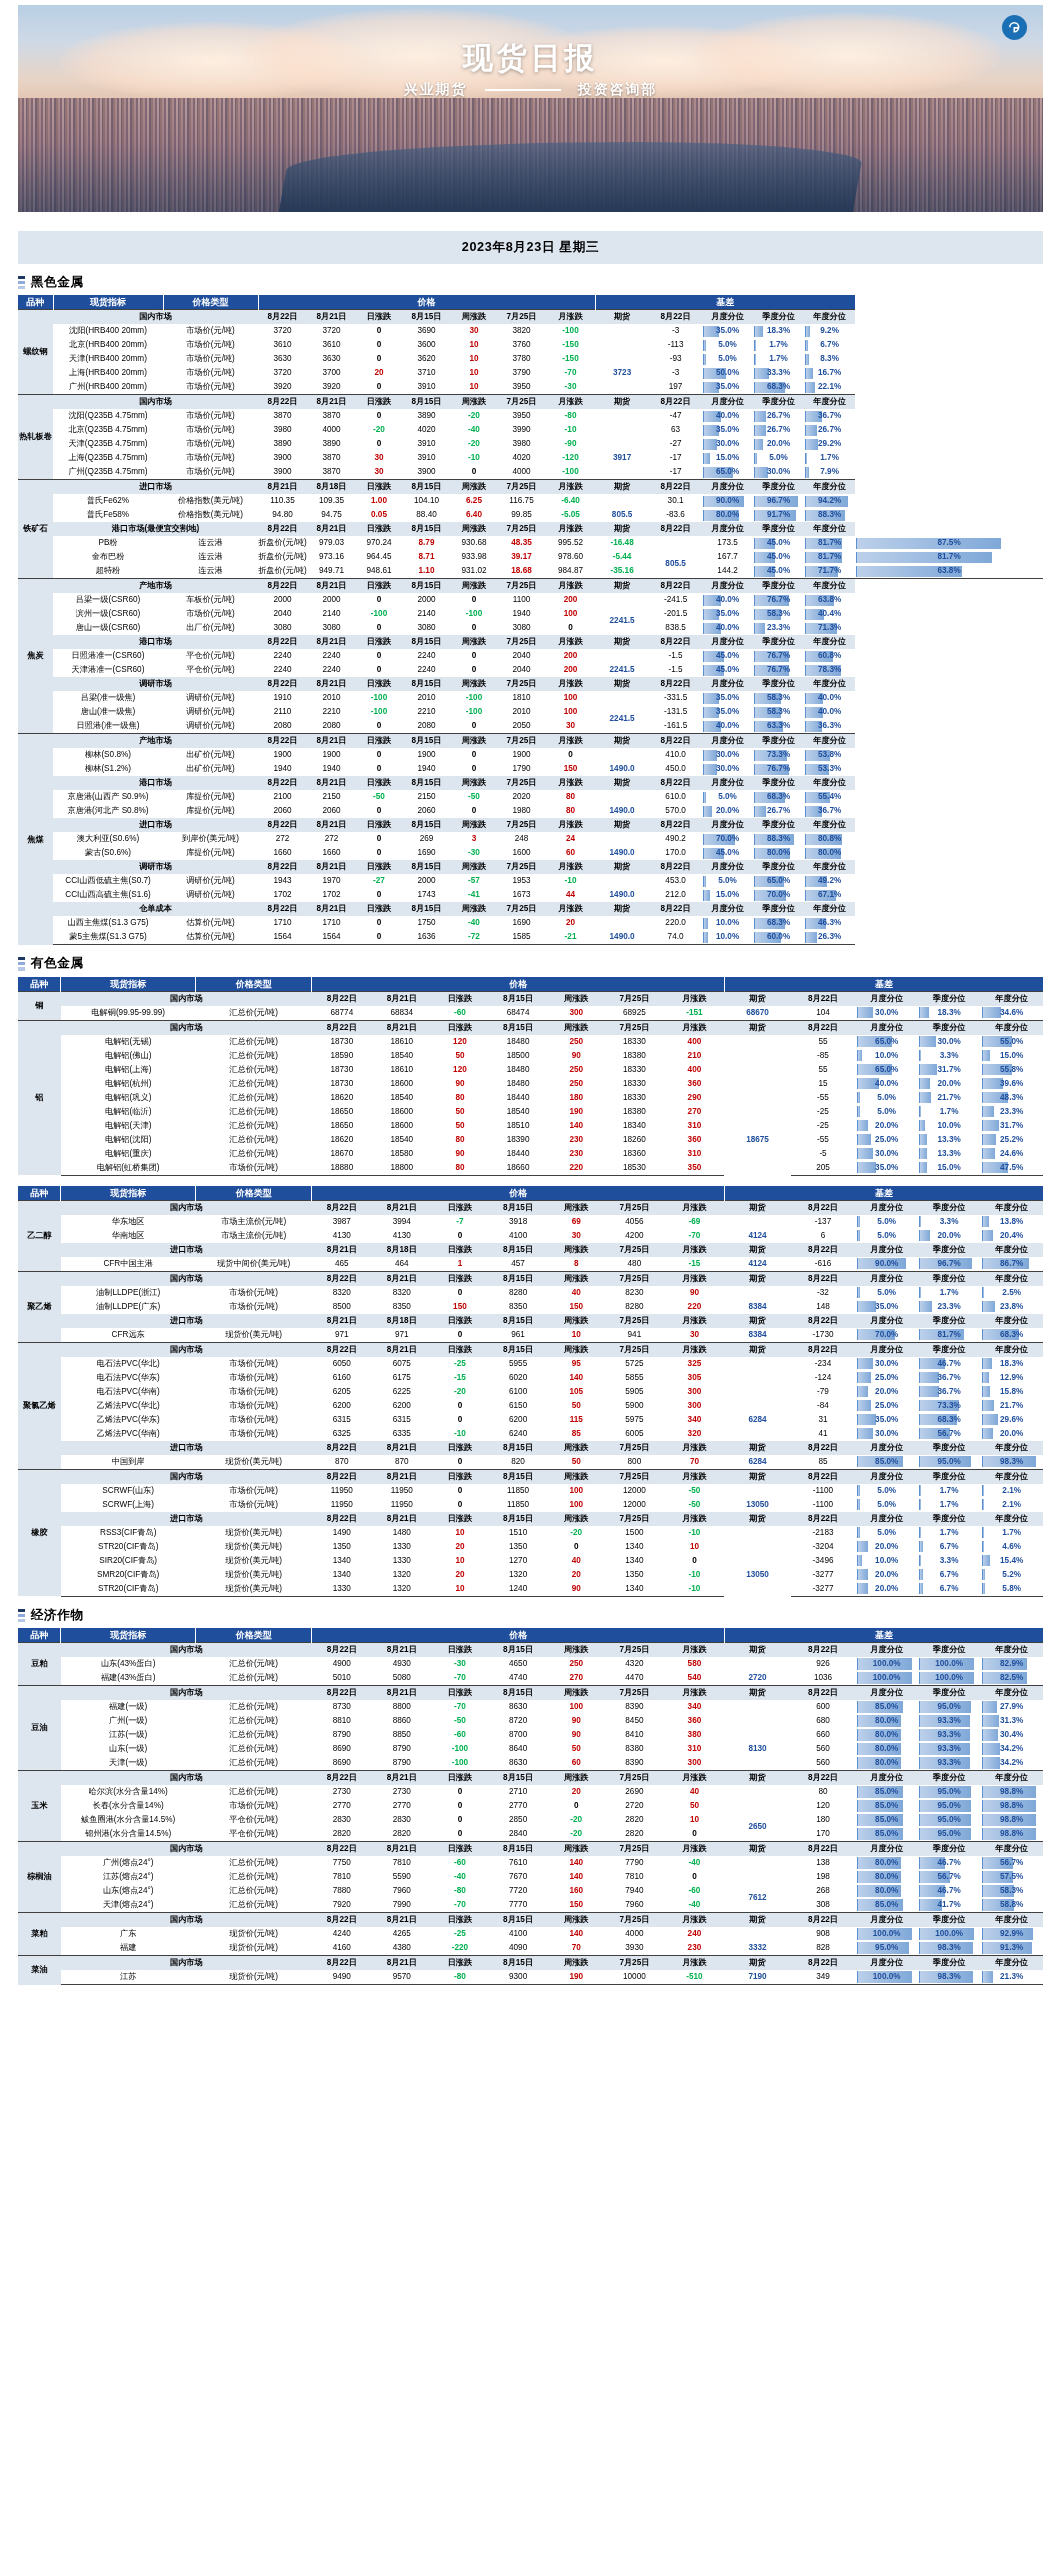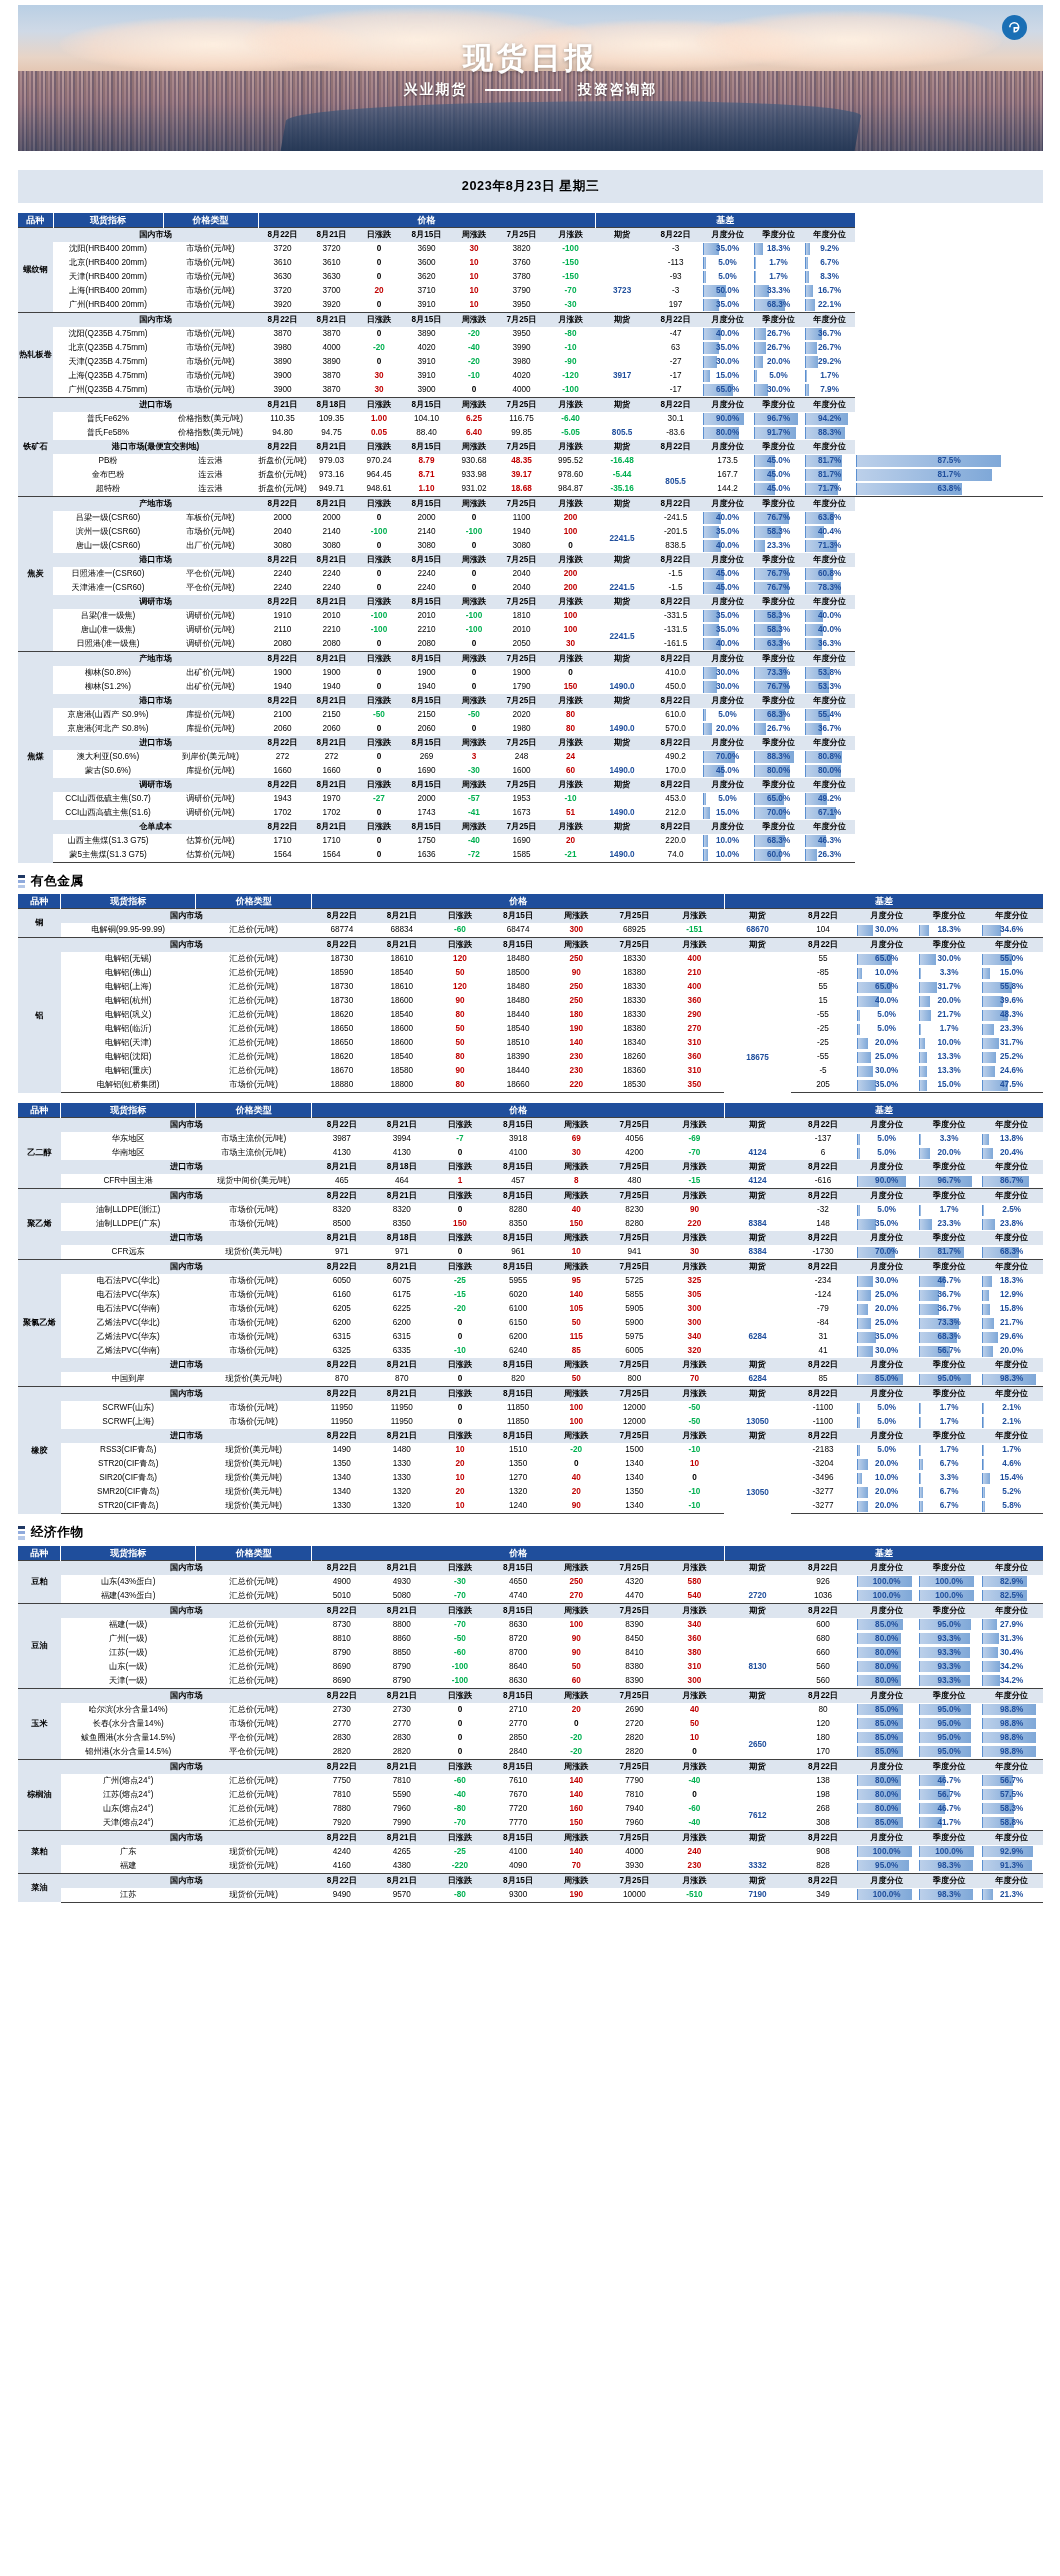--- a/index.html
+++ b/index.html
@@ -9,21 +9,21 @@
     background: #ffffff;
     font-family: "Liberation Sans", "DejaVu Sans", sans-serif;
     color: #000;
   }
   .page { width: 1061px; padding: 0 0 25px 0; }
 
   
   .banner {
     position: relative;
     margin: 5px 18px 0 18px;
-    height: 146px;
+    height: 207px;
     overflow: hidden;
     background: linear-gradient(to bottom,
         #b9cfe4 0%, #cfd9e6 18%, #e8d4c6 36%,
         #e3c3ae 48%, #c8a394 58%, #9e8193 68%,
         #6c7490 78%, #4a5a7c 88%, #33465f 100%);
   }
   .sky-cloud {
     position:absolute; border-radius:50%;
     background: radial-gradient(ellipse at center, rgba(255,240,225,.95) 0%, rgba(255,225,205,.55) 55%, rgba(255,225,205,0) 75%);
     filter: blur(1.3px);
@@ -158,20 +158,28 @@
       <span>兴业期货</span>
       <span class="sep"></span>
       <span>投资咨询部</span>
     </div>
   </div>
 
   <div class="datebar">2023年8月23日  星期三</div>
 
   <div id="sections-root">
       <div class="section">
+    <div class="sec-title">
+      <span class="sec-marks">
+            <i></i>
+            <i></i>
+            <i></i>
+          </span>
+      <span class="txt">黑色金属</span>
+    </div>
     <table class="mt">
       <colgroup>
         <col style="width:35px">
             <col style="width:110px">
             <col style="width:95px">
         <col style="width:49px">
             <col style="width:49px">
             <col style="width:46px">
         <col style="width:49px">
             <col style="width:46px">
@@ -1065,21 +1073,21 @@
             <tr class="row">
           <td colspan="1" class="lbl">CCI山西高硫主焦(S1.6)</td>
           <td class="lbl">调研价(元/吨)</td>
 
           <td class="">1702</td>
           <td class="">1702</td>
           <td class="flat">0</td>
           <td class="">1743</td>
           <td class="down">-41</td>
           <td class="">1673</td>
-          <td class="up">51</td>
+          <td class="up">44</td>
           <td class="fut" rowspan="1">1490.0</td>
           <td class="basis">212.0</td>
           <td class="pct">
             <span class="bar" style="width:13.2%"></span>
             <span class="v">15.0%</span></td>
           <td class="pct">
             <span class="bar" style="width:61.6%"></span>
             <span class="v">70.0%</span></td>
           <td class="pct">
             <span class="bar" style="width:59.047999999999995%"></span>

